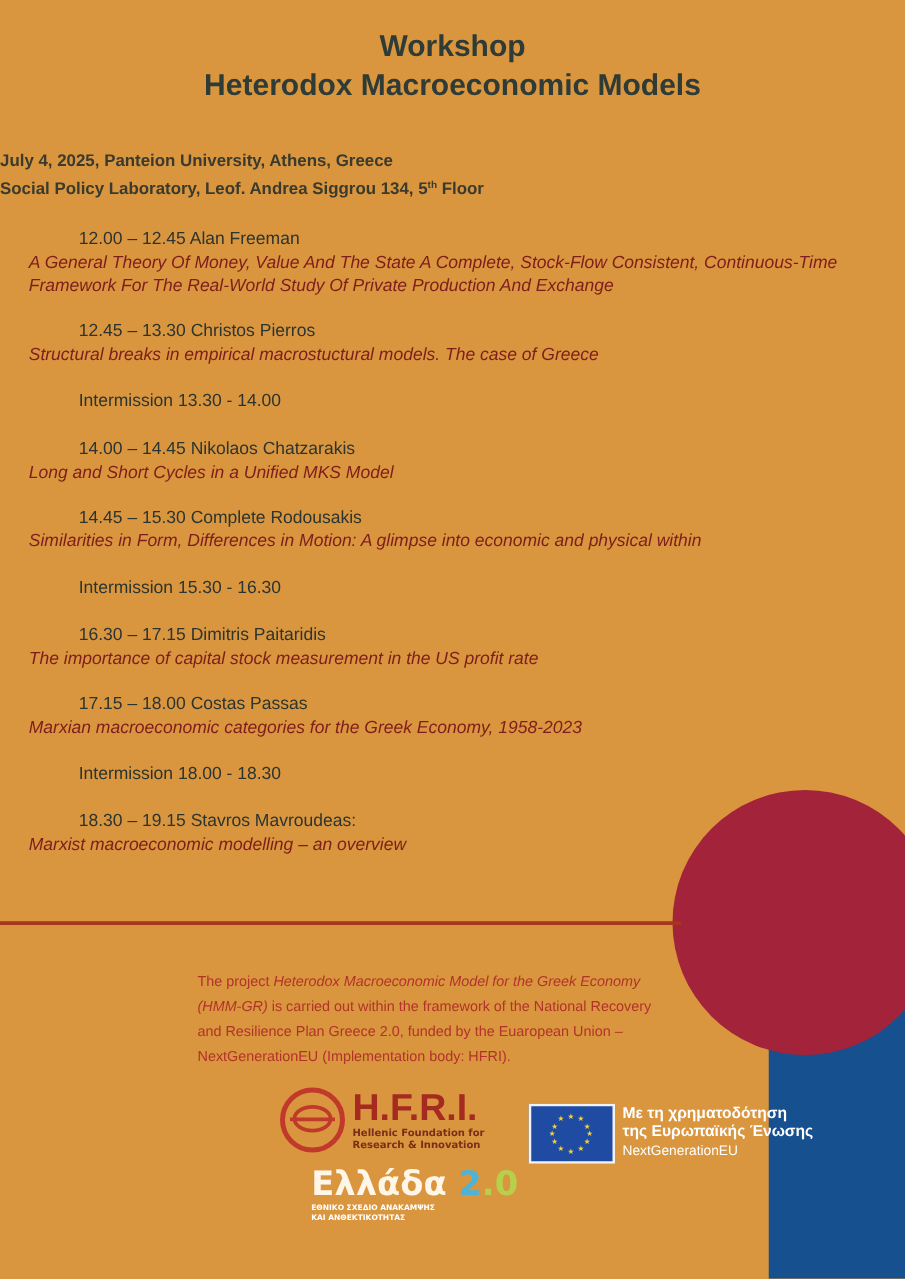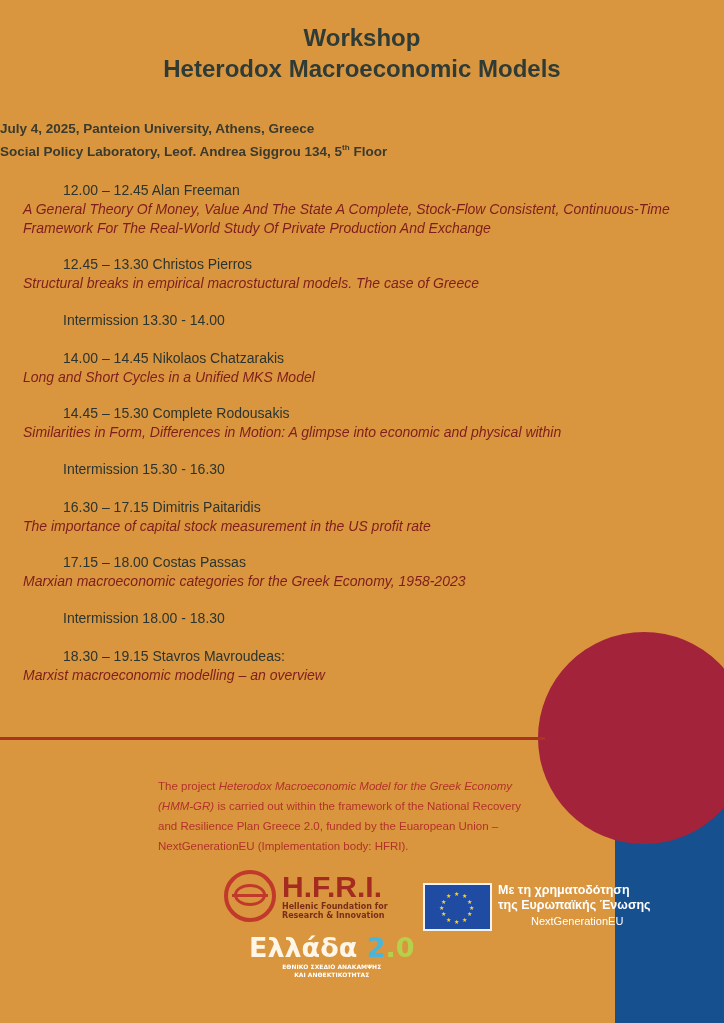--- a/index.html
+++ b/index.html
@@ -75,33 +75,33 @@
       width: 38px; height: 38px; border-radius: 50%; background: #E8D9B5; position: relative;
     }
     .gov .emblem .shield {
       position: absolute; left: 9px; top: 8px; width: 20px; height: 22px; background: #1F4E9C;
       border-radius: 0 0 10px 10px;
     }
     .gov .emblem .shield::before { content: ""; position: absolute; left: 8px; top: 2px; width: 4px; height: 18px; background: #fff; }
     .gov .emblem .shield::after { content: ""; position: absolute; left: 2px; top: 9px; width: 16px; height: 4px; background: #fff; }
     .gov .txt { color: #fff; font-size: 8.5px; line-height: 12px; font-family: "DejaVu Sans", sans-serif; }
     .gov .txt .l2 { font-weight: bold; font-size: 7.5px; }
-    .ellada { position: absolute; left: 249px; top: 933px; text-align: center; }
+    .ellada { position: absolute; left: 249px; top: 933px; }
     .ellada .word { font-size: 27px; font-weight: bold; line-height: 30px; color: #FFF6E8; font-family: "DejaVu Sans", sans-serif; }
     .ellada .word .n2 { color: #4BB4D8; }
     .ellada .word .n0 { color: #B7D04B; }
     .ellada .sub { color: #fff; font-size: 6px; font-weight: bold; line-height: 8px; font-family: "DejaVu Sans", sans-serif; }
     .eu { position: absolute; left: 423px; top: 883px; display: flex; gap: 6px; }
     .eu .flag {
       width: 65px; height: 44px; background: #1F4BA3; border: 2px solid #F2F2F2; position: relative;
     }
     .eu .flag .star { position: absolute; color: #F7D33A; font-size: 6px; line-height: 6px; }
     .eu .txt { color: #fff; font-family: "Liberation Sans", sans-serif; }
     .eu .txt .b { font-size: 12.5px; font-weight: bold; line-height: 15px; }
-    .eu .txt .s { font-size: 11px; line-height: 16px; margin-left: 33px; }
+    .eu .txt .s { font-size: 11px; line-height: 16px; }
   </style>
 </head>
 <body>
 
 <div class="page">
 
   <div class="blue-block"></div>
   <div class="circle"></div>
   <div class="divider"></div>
 

